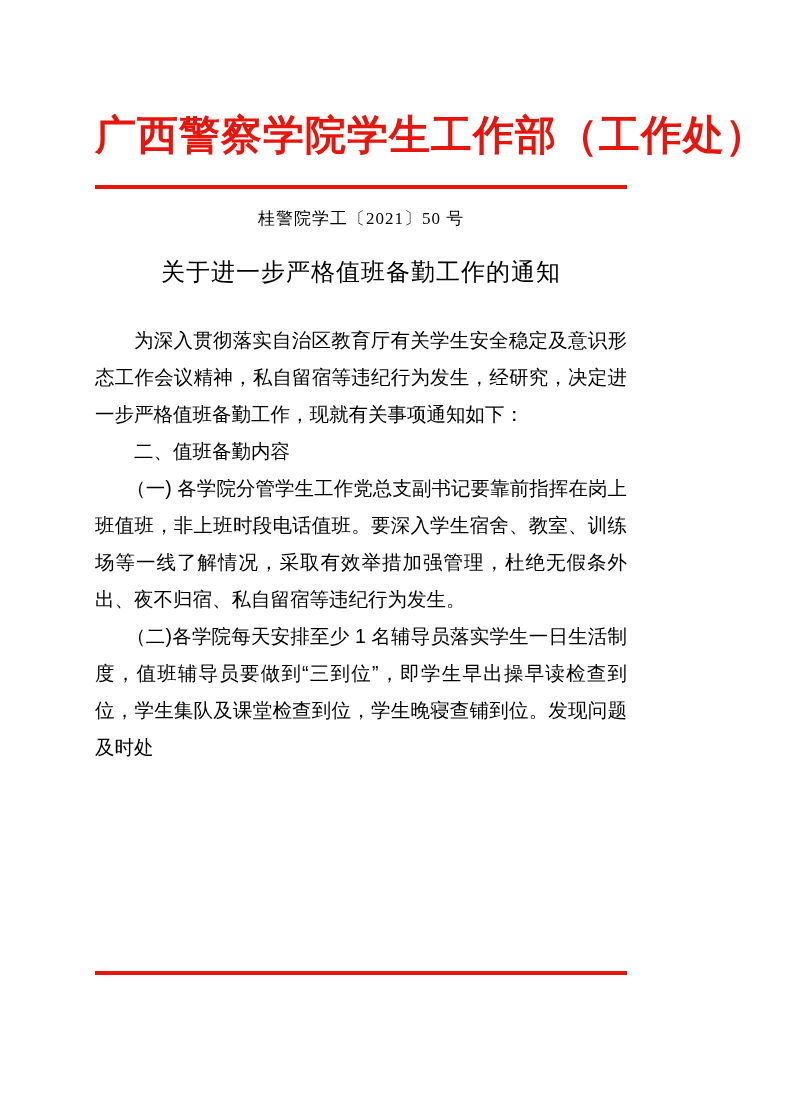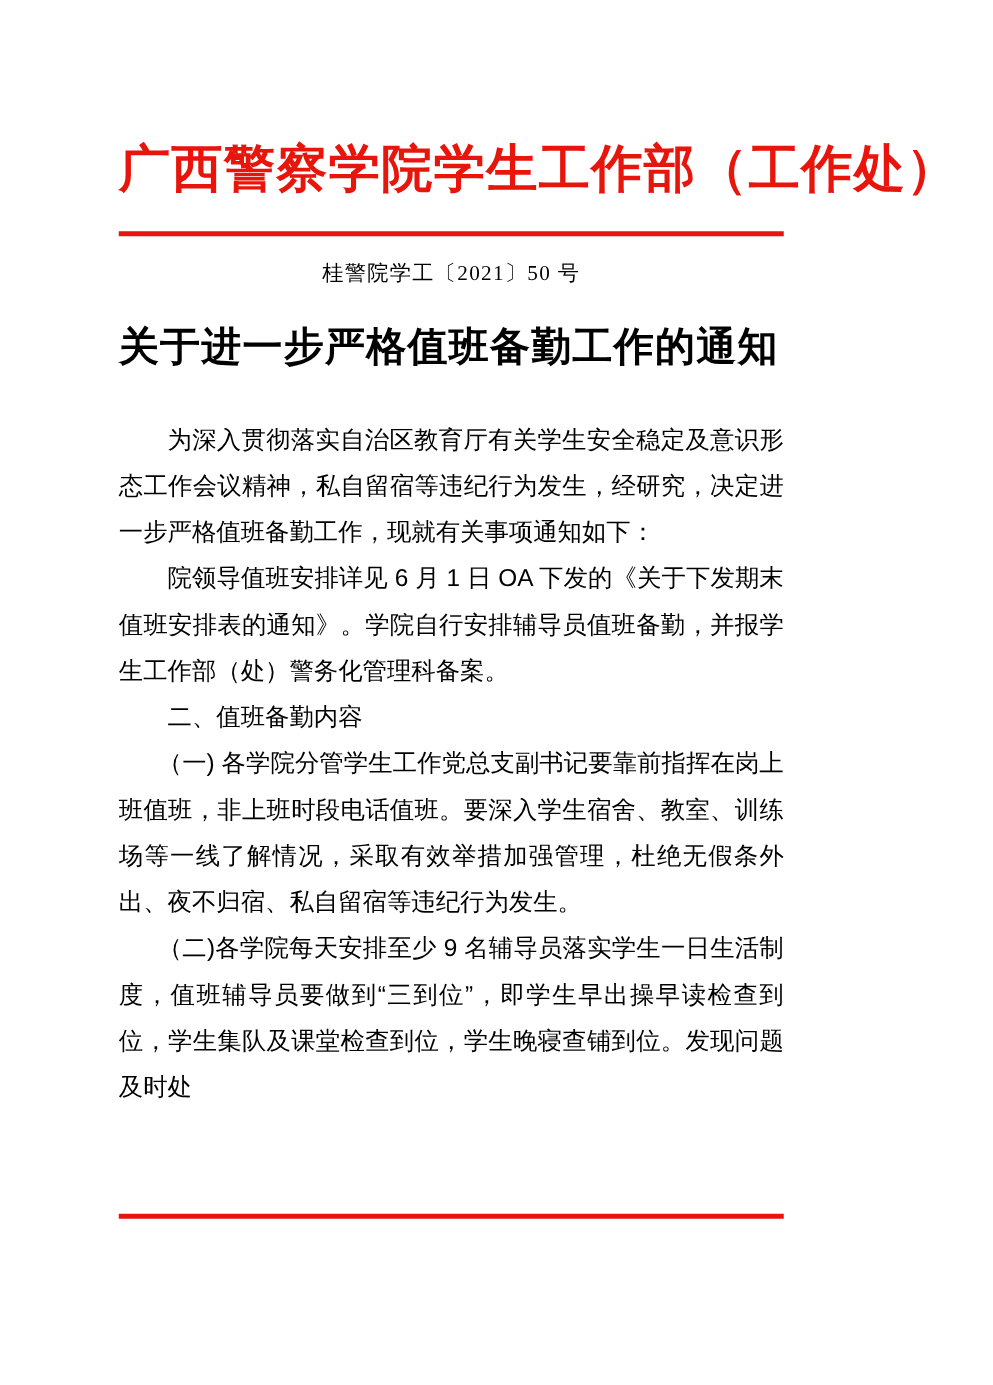--- a/index.html
+++ b/index.html
@@ -48,24 +48,24 @@
   .doc-number {
     margin-top: 18px;
     text-align: center;
     font-size: 17px;
     font-family: "Liberation Serif", serif;
     letter-spacing: 1px;
   }
   
   .doc-subject {
     margin-top: 26px;
-    text-align: left;
+    text-align: center;
     font-family: "Liberation Sans", sans-serif;
-    font-weight: bold;
-    font-size: 32px;
+    font-weight: normal;
+    font-size: 24px;
     letter-spacing: 1px;
   }
   
   .doc-body {
     margin-top: 34px;
     font-family: "Liberation Sans", sans-serif;
     font-size: 19.5px;
     line-height: 37px;
     text-align: justify;
     text-justify: inter-ideograph;
@@ -106,23 +106,22 @@
       <div class="header-rule"></div>
     </div>
   </div>
 
   <div class="doc-number">桂警院学工〔2021〕50 号</div>
 
   <div class="doc-subject">关于进一步严格值班备勤工作的通知</div>
 
   <div class="doc-body">
     <p class="p-indent1">为深入贯彻落实自治区教育厅有关学生安全稳定及意识形态工作会议精神，私自留宿等违纪行为发生，经研究，决定进一步严格值班备勤工作，现就有关事项通知如下：</p>
-    <p class="p-indent1">院领导值班安排详见 6 月 1 日 OA 下发的《关于下发期末值班安排表的通知》。学院自行安排辅导员值班备勤，并报学生工作部（处）警务化管理科备案。</p>
     <p class="p-indent1">二、值班备勤内容</p>
     <p class="p-indent-half">（一) 各学院分管学生工作党总支副书记要靠前指挥在岗上班值班，非上班时段电话值班。要深入学生宿舍、教室、训练场等一线了解情况，采取有效举措加强管理，杜绝无假条外出、夜不归宿、私自留宿等违纪行为发生。</p>
-    <p class="p-indent-half">（二)各学院每天安排至少 9 名辅导员落实学生一日生活制度，值班辅导员要做到“三到位”，即学生早出操早读检查到位，学生集队及课堂检查到位，学生晚寝查铺到位。发现问题及时处</p>
+    <p class="p-indent-half">（二)各学院每天安排至少 1 名辅导员落实学生一日生活制度，值班辅导员要做到“三到位”，即学生早出操早读检查到位，学生集队及课堂检查到位，学生晚寝查铺到位。发现问题及时处</p>
   </div>
 
   <div class="footer-rule-wrap">
     <div class="footer-rule"></div>
   </div>
 
 </div>
 
 </body></html>

